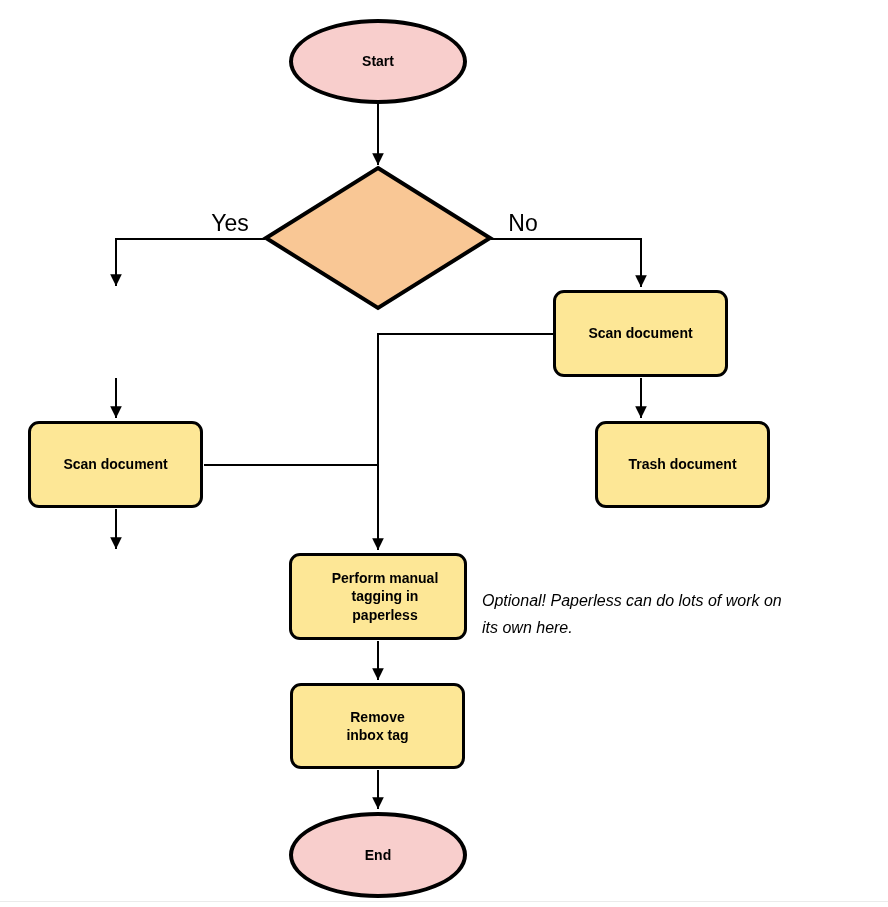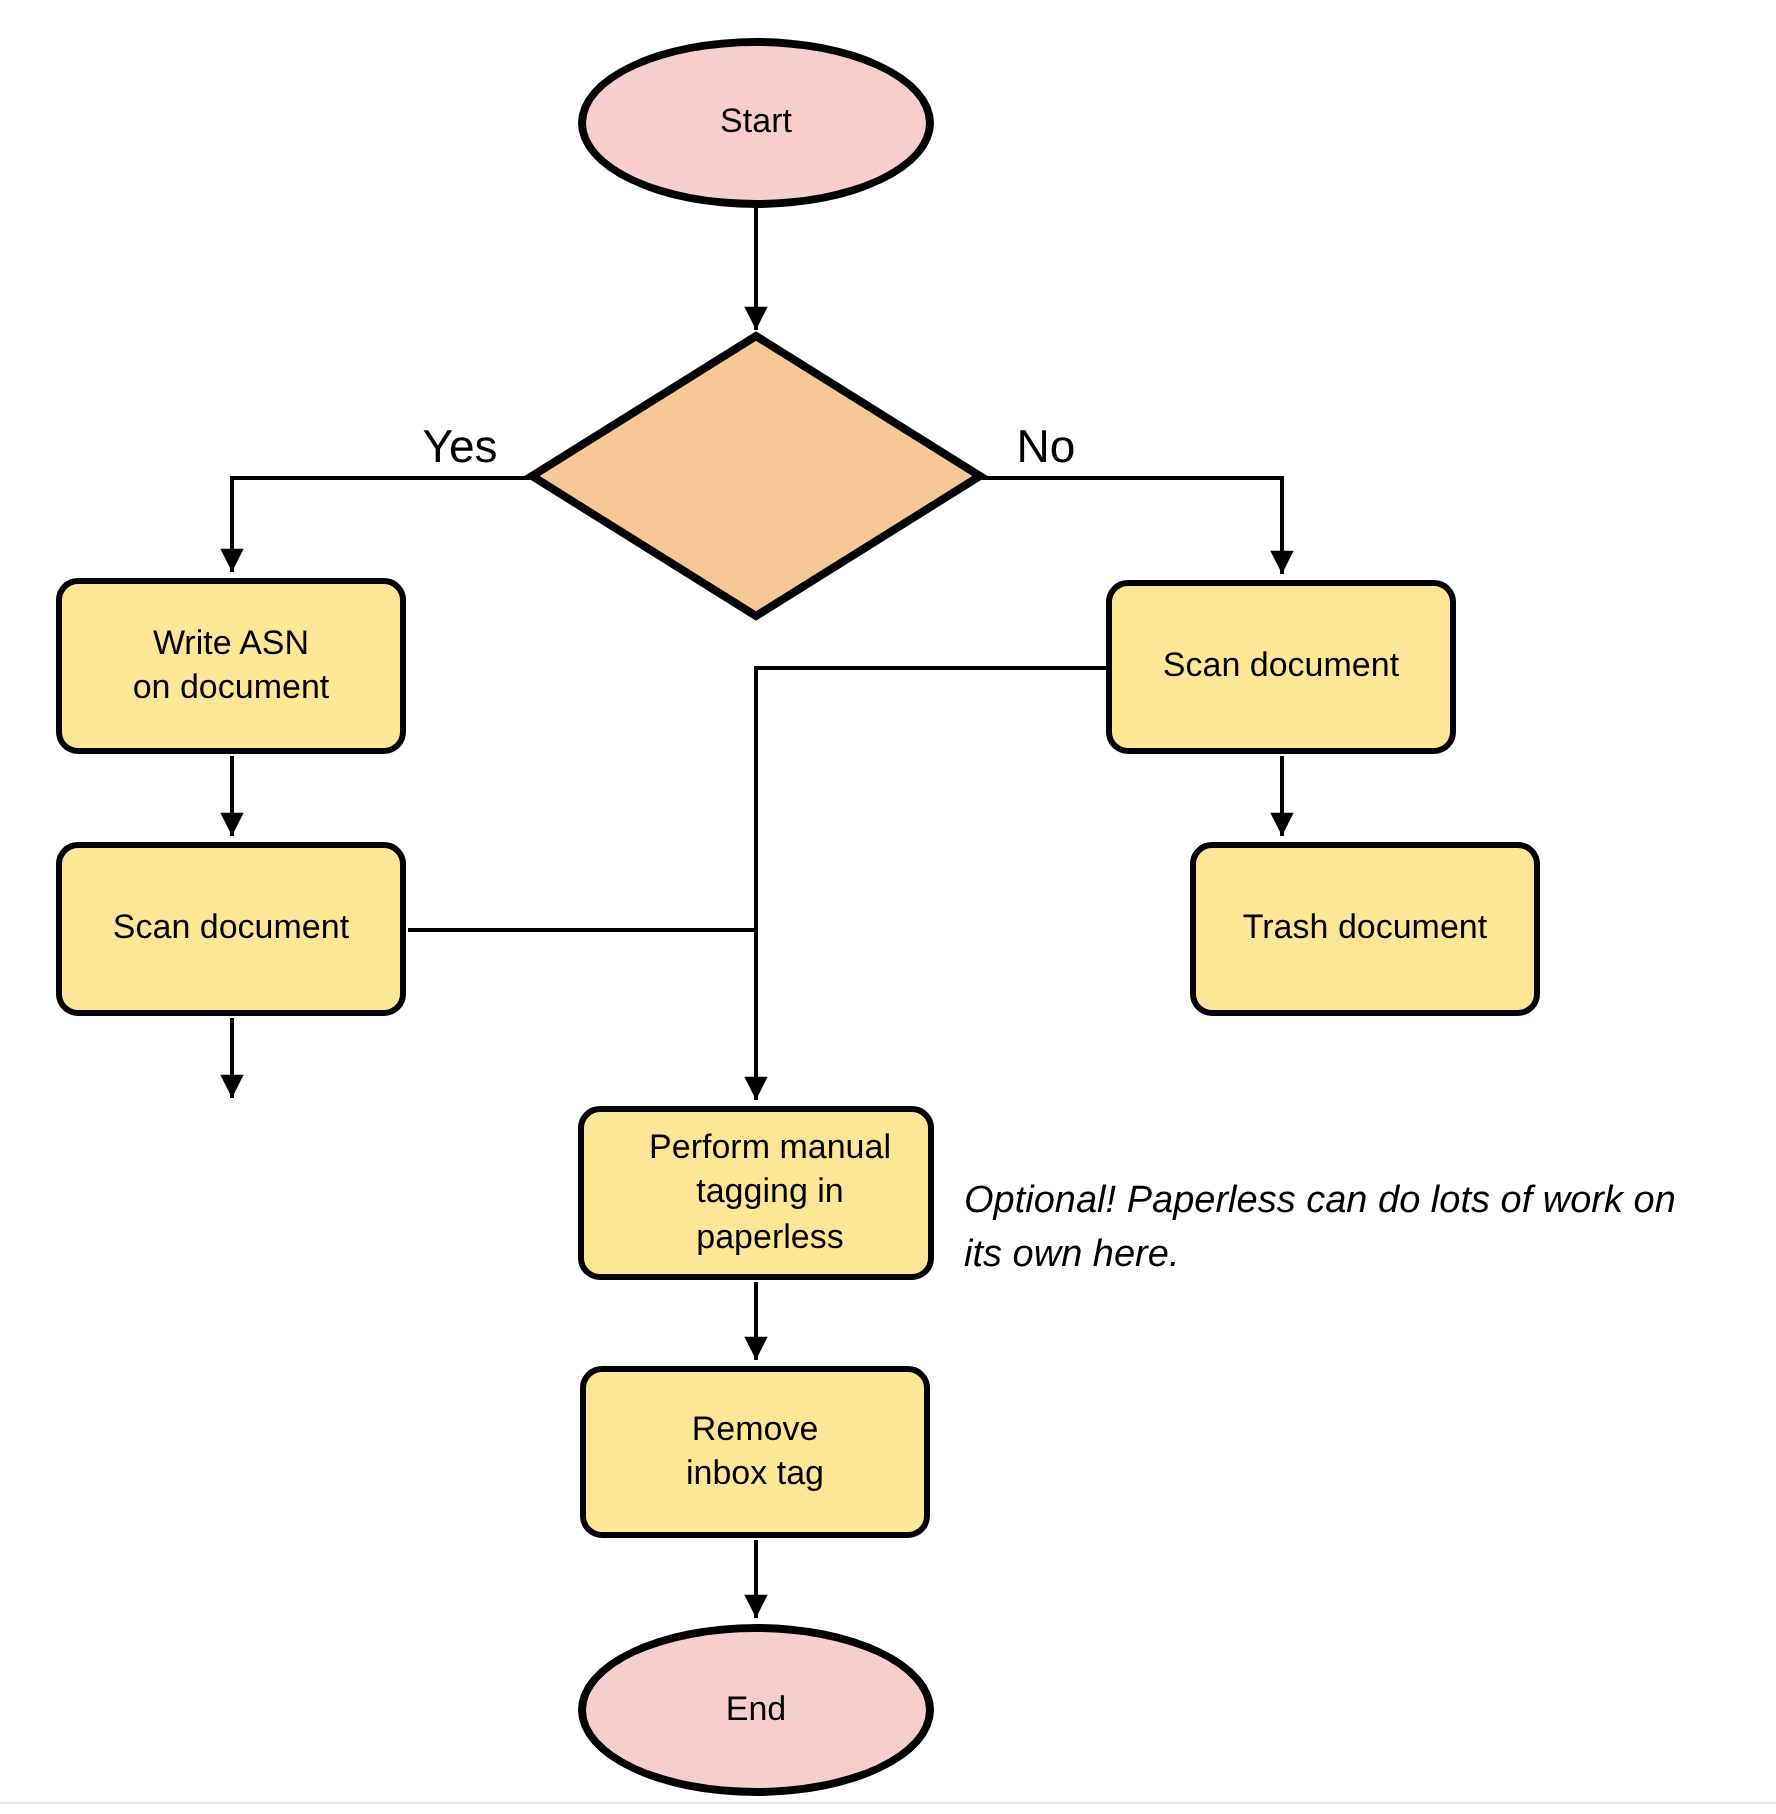--- a/index.html
+++ b/index.html
@@ -33,23 +33,24 @@
     stroke-width: 2;
   }
   .node {
     position: absolute;
     box-sizing: border-box;
     display: flex;
     align-items: center;
     justify-content: center;
     text-align: center;
     white-space: pre-line;
-    font-size: 17px;
+    font-size: 14px;
     line-height: 1.3;
     color: var(--text);
+    font-weight: bold;
   }
   .process {
     background: var(--process-fill);
     border: 3px solid var(--stroke);
     border-radius: 11px;
   }
   .terminator {
     background: var(--terminator-fill);
     border: 4px solid var(--stroke);
     border-radius: 50%;
@@ -60,21 +61,21 @@
   .edge-label {
     position: absolute;
     font-size: 23px;
     text-align: center;
     width: 54px;
   }
   .note {
     position: absolute;
     left: 482px;
     top: 587px;
-    font-size: 19px;
+    font-size: 16px;
     font-style: italic;
     line-height: 27px;
     white-space: pre-line;
   }
   .bottom-rule {
     position: absolute;
     left: 0;
     top: 901px;
     width: 888px;
     height: 1px;
@@ -109,24 +110,20 @@
 
   <div class="node terminator" style="left:289px; top:19px; width:178px; height:85px;">
     <span>Start</span>
   </div>
 
 
   <div class="edge-label" style="left:203px; top:210px;">Yes</div>
 
   <div class="edge-label" style="left:496px; top:210px;">No</div>
 
-  <div class="node process" style="left:28px; top:289px; width:175px; height:88px;">
-    <span>Write ASN
-on document</span>
-  </div>
 
   <div class="node process" style="left:28px; top:421px; width:175px; height:87px;">
     <span>Scan document</span>
   </div>
 
 
   <div class="node process" style="left:553px; top:290px; width:175px; height:87px;">
     <span>Scan document</span>
   </div>
 

